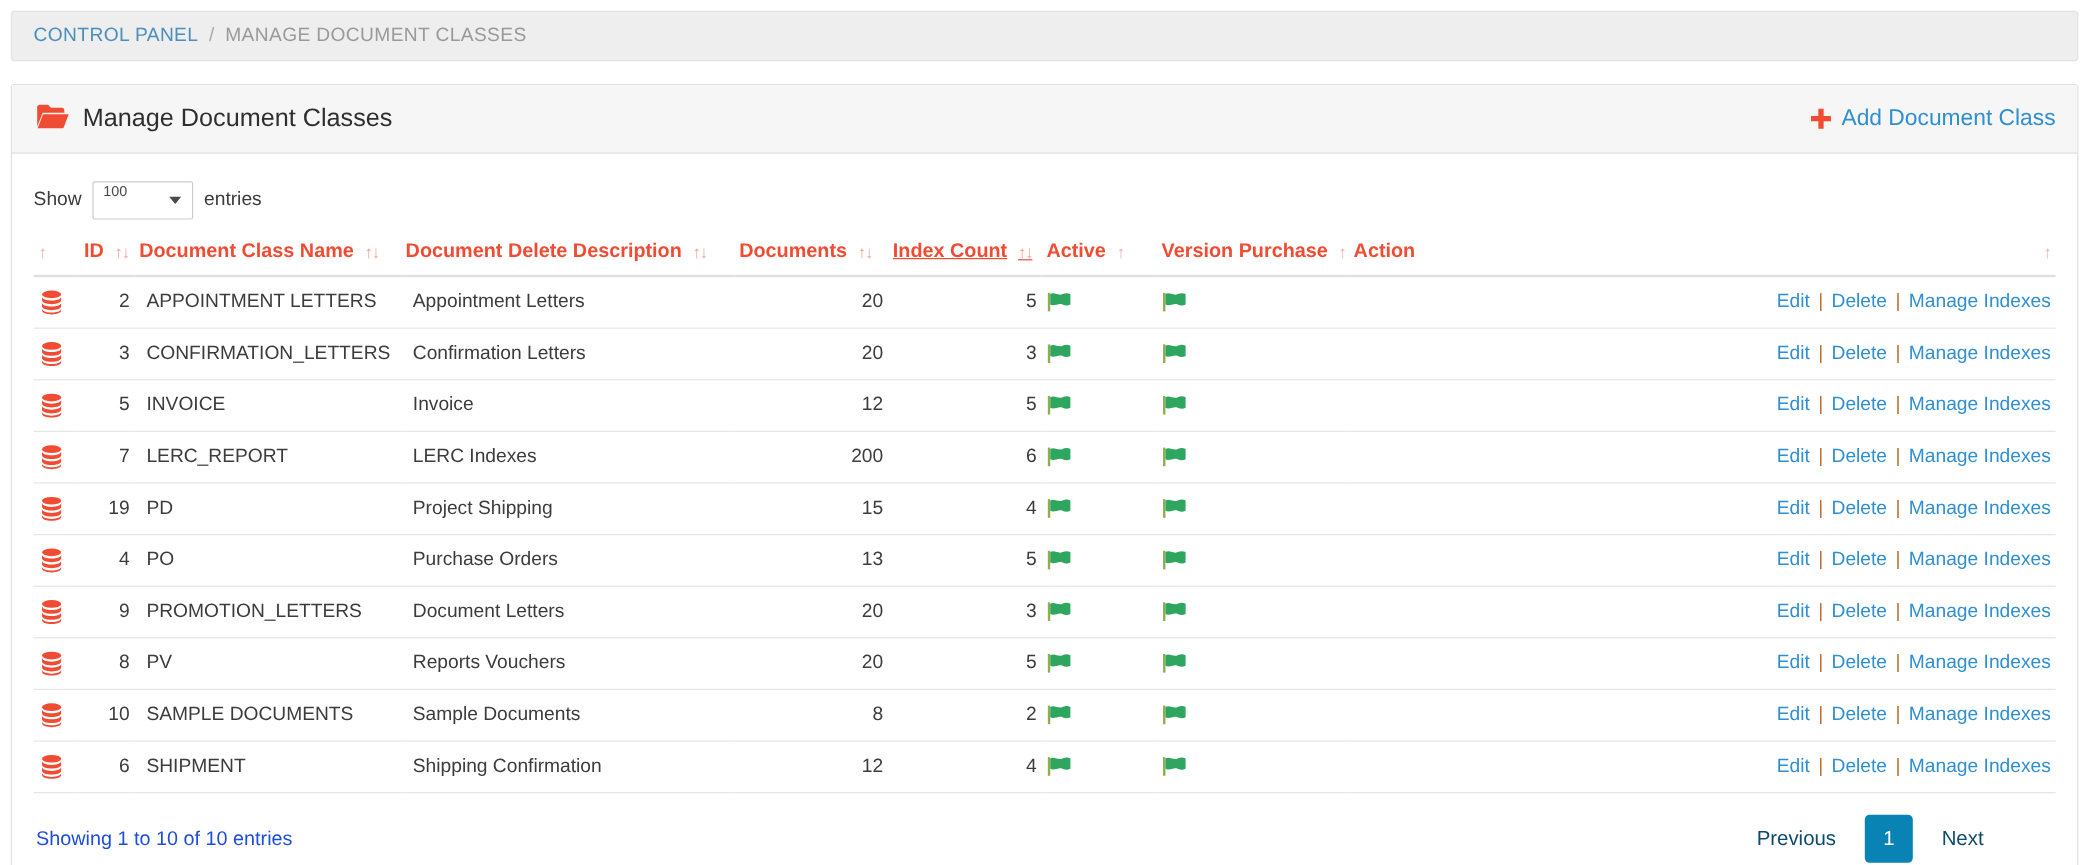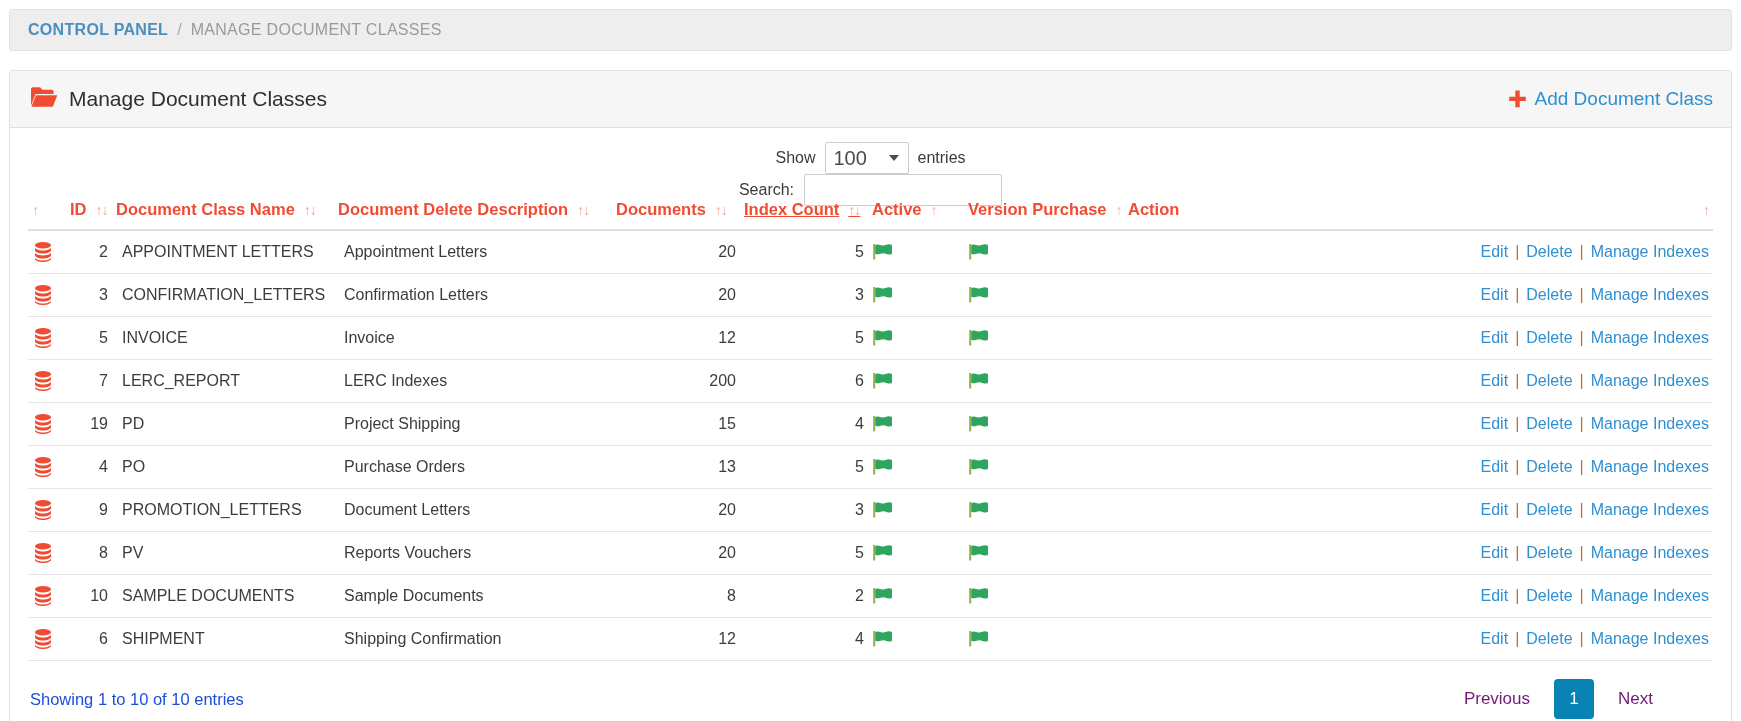--- a/index.html
+++ b/index.html
@@ -22,21 +22,20 @@
     display: flex;
     align-items: center;
     padding: 0 18px;
   }
   .bc-link {
     color: #4a8fbd;
     font-size: 16px;
     letter-spacing: .3px;
     text-decoration: none;
     cursor: pointer;
-    font-weight: bold;
   }
   .bc-sep { color: #a9a9a9; font-size: 16px; margin: 0 9px; }
   .bc-current { color: #9a9a9a; font-size: 16px; letter-spacing: .3px; }
 
   
   .panel {
     margin: 19px 9px 0 9px;
     border: 1px solid #e0e0e0;
     border-radius: 3px;
     background: #ffffff;
@@ -53,31 +52,31 @@
   .panel-title-wrap { display: flex; align-items: center; gap: 11px; }
   .panel-title { font-size: 21px; color: #2f2f2f; font-weight: 400; }
   .add-link {
     display: flex; align-items: center; gap: 8px;
     color: #2f8fd0; font-size: 19px; text-decoration: none; cursor: pointer;
   }
   .plus-icon { display:inline-flex; }
 
   
   .panel-body { padding: 14px 18px 4px 18px; }
-  .controls { display:flex; align-items:center; justify-content:space-between; height: 50px; flex-direction: column; }
+  .controls { display:flex; align-items:center; justify-content:space-between; height: 50px; }
   .len-ctl { display:flex; align-items:center; gap: 9px; font-size: 16px; color:#3b3b3b; }
   .len-select {
     position: relative;
     width: 84px; height: 32px;
     border: 1px solid #cccccc;
     border-radius: 2px;
     background: #fff;
-    display:flex; align-items:center;
+    display:flex; align-items:flex-start;
     padding: 0 8px;
-    font-size: 20px; color:#4a4a4a;
+    font-size: 12px; color:#4a4a4a;
     cursor: pointer;
   }
   .len-select .caret {
     position:absolute; right: 9px; top: 50%; transform: translateY(-50%);
     width:0; height:0;
     border-left:5px solid transparent; border-right:5px solid transparent;
     border-top:6px solid #4a4a4a;
   }
   .search-ctl { display:flex; align-items:center; gap: 10px; font-size: 16px; color:#3b3b3b; }
   .search-input {
@@ -154,21 +153,21 @@
   }
   .info { font-size: 16.5px; color: #1d4ed8; }
   .pager { display:flex; align-items:center; gap: 0px; padding-right: 44px; }
   .pg {
     min-width: 40px; height: 40px;
     display:flex; align-items:center; justify-content:center;
     font-size: 17px;
     padding: 0 14px;
     cursor: pointer;
   }
-  .pg.disabled { color: #701a75; cursor: default; }
+  .pg.disabled { color: #0c4a6e; cursor: default; }
   .pg.active {
     background: #0883b3; color: #ffffff; border-radius: 4px;
     min-width: 40px; padding: 0;
     margin: 0 10px;
   }
 </style>
 </head>
 <body>
 
 <div class="page">
@@ -205,24 +204,20 @@
 
       <div class="controls">
         <div class="len-ctl">
           <span>Show</span>
           <div class="len-select">
             <span>100</span>
             <span class="caret"></span>
           </div>
           <span>entries</span>
         </div>
-        <div class="search-ctl">
-          <span>Search:</span>
-          <input class="search-input" type="text" placeholder="" style="">
-        </div>
       </div>
 
       <table class="dt">
         <colgroup>
           <col class="col-icon">
             <col class="col-id">
             <col class="col-name">
             <col class="col-desc">
           <col class="col-docs">
             <col class="col-idx">

